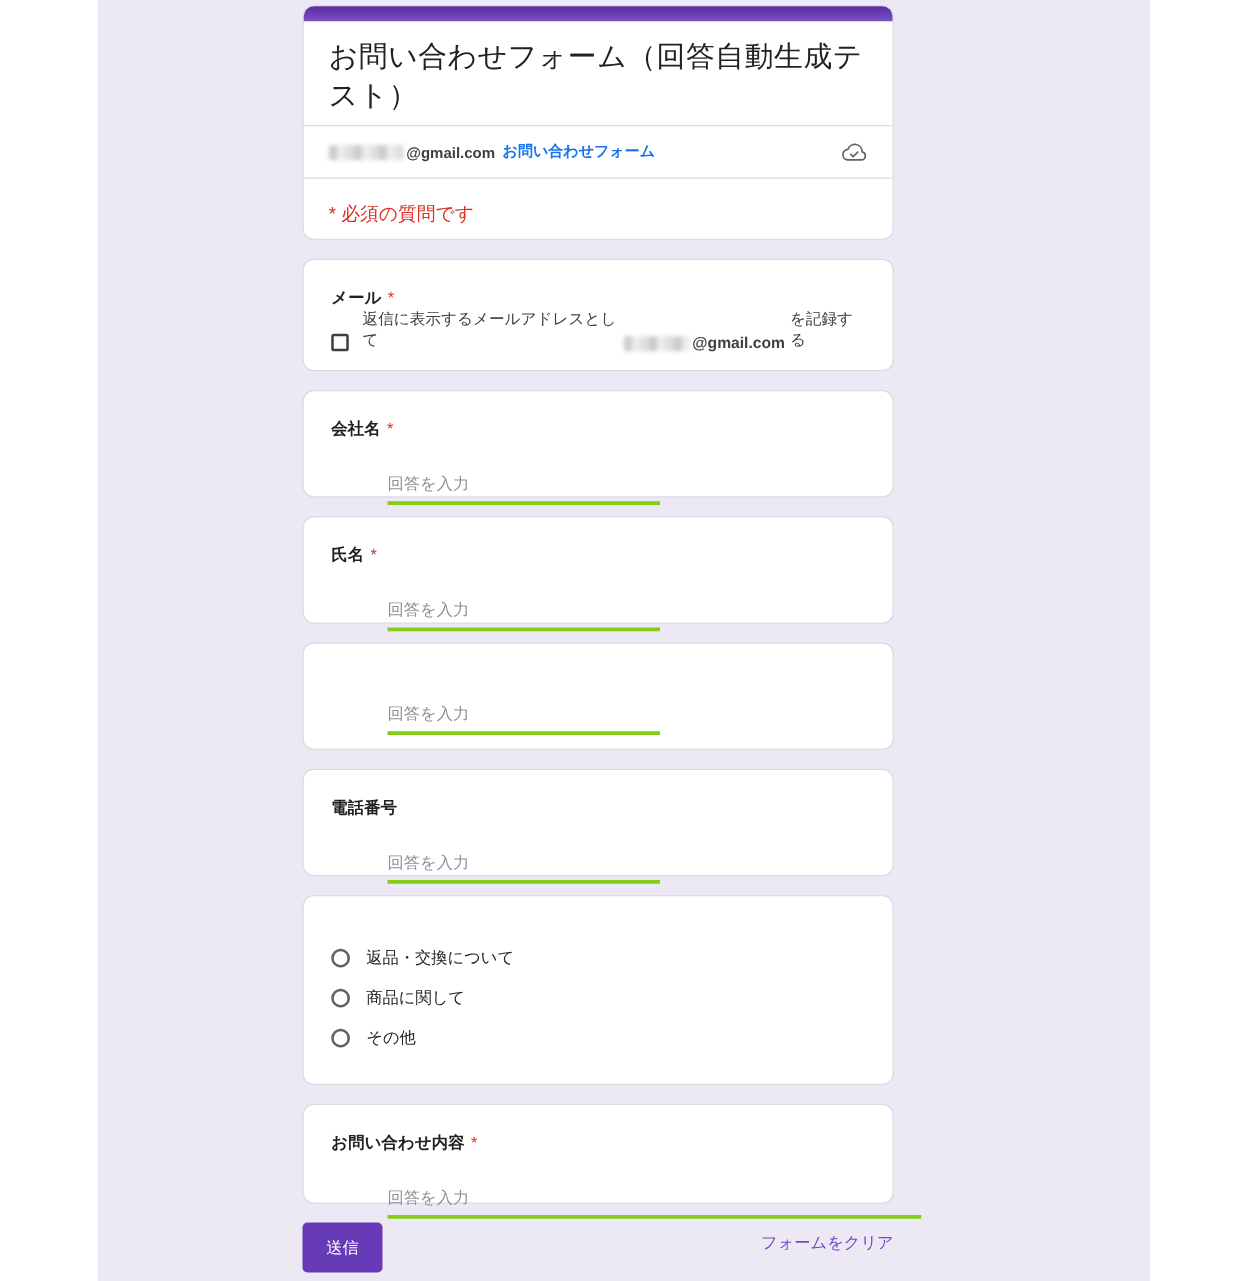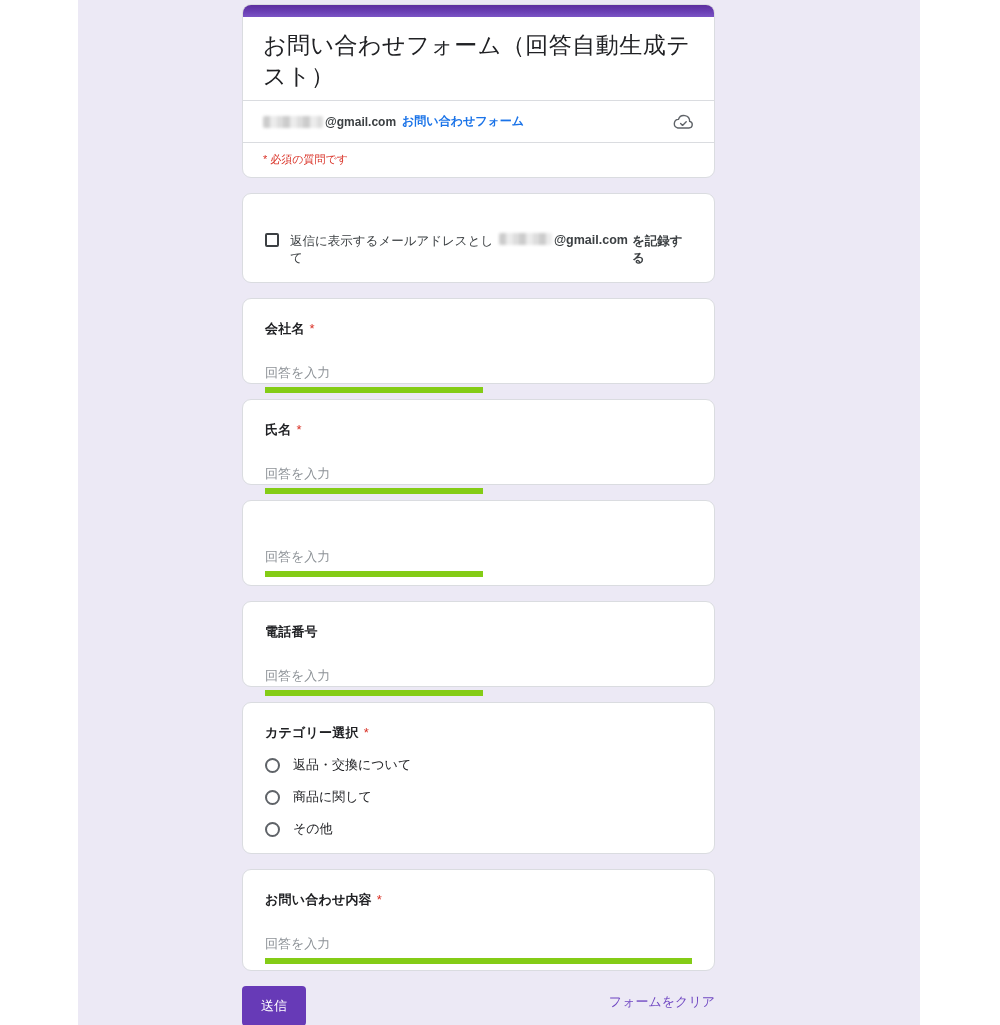--- a/index.html
+++ b/index.html
@@ -14,59 +14,59 @@
   
   .accent-bar { height:12px; border-radius:8px 8px 0 0;
     background:linear-gradient(180deg,#5c2e9e 0%,#6a3fb4 55%,#7b54c5 100%); }
   .header-title { padding:13px 20px 8px 20px; font-size:23px; line-height:31px;
     color:#202124; letter-spacing:.5px; }
   .header-account { border-top:1px solid #dadce0; padding:0 20px; height:42px;
     display:flex; align-items:center; font-size:12px; color:#3c4043; }
   .header-account b { color:#3c4043; font-weight:bold; }
   .switch-link { color:#1a73e8; font-weight:bold; margin-left:6px; text-decoration:none; cursor:pointer; }
   .cloud { margin-left:auto; width:22px; height:22px; display:flex; align-items:center; cursor:pointer; }
-  .header-required { border-top:1px solid #dadce0; padding:9px 20px 10px 20px;
-    font-size:11px; color:#d93025; }
+  .header-required { border-top:1px solid #dadce0; padding:19px 20px 10px 20px;
+    font-size:15px; color:#d93025; }
 
   
   .q-label { font-size:13px; font-weight:bold; color:#202124; letter-spacing:.2px; }
   .req { color:#d93025; margin-left:5px; font-weight:normal; }
   .q-card { padding:21px 22px; }
   .q-text { height:86px; }
   .answer { display:block; margin-top:25px; width:218px; border:none;
-    border-bottom:6px solid #84cc16; background:transparent; outline:none;
+    border-bottom:3px solid #84cc16; background:transparent; outline:none;
     font-size:13px; color:#ef4444; padding:2px 0 7px 0;
-    font-family:"Liberation Sans", sans-serif; }
+    font-family:"Liberation Sans", sans-serif;margin-left:45px; }
   .answer::placeholder { color:#8d9297; }
   .answer.long { width:100%; }
 
   
   .q-mail { height:90px; }
-  .check-row { display:flex; align-items:flex-start; margin-top:18px; font-size:12.5px;
+  .check-row { display:flex; align-items:flex-end; font-size:12.5px;
     color:#3c4043; cursor:pointer; }
   .checkbox { width:14px; height:14px; border:2px solid #3c4043; border-radius:2px;
     margin-right:11px; flex:0 0 auto; }
   .check-row b { color:#3c4043; }
 
   .blur-block { display:inline-block; height:12px; border-radius:2px; vertical-align:middle;
     background:repeating-linear-gradient(90deg,#cccccc 0 7px,#ececec 7px 14px,#dddddd 14px 20px);
     filter:blur(1.5px); }
   .blur-head { width:60px; margin-right:2px; }
   .blur-check { width:56px; margin:0 2px 0 4px; }
 
   
   .q-radio { height:152px; }
   .radio-row { display:flex; align-items:center; margin-top:14px; cursor:pointer; }
   .radio-row:first-of-type { margin-top:19px; }
   .radio { width:15px; height:15px; border:2px solid #5f6368; border-radius:50%;
     margin-right:13px; flex:0 0 auto; }
   .radio-label { font-size:13px; color:#202124; }
 
   
-  .q-long { height:102px; }
+  .q-long { height:80px; }
 
   
   .footer { display:flex; justify-content:space-between; align-items:flex-start; margin-top:12px; }
   .submit-btn { background:#673ab7; color:#ffffff; border:none; border-radius:4px;
     font-size:13px; padding:11px 19px; cursor:pointer; font-family:"Liberation Sans", sans-serif; }
   .clear-link { color:#6f47c2; font-size:13px; padding-top:7px; text-decoration:none; cursor:pointer; }
 </style>
 </head>
 <body>
 
@@ -85,26 +85,27 @@
         <svg width="22" height="22" viewBox="0 0 24 24" fill="none">
           <path d="M6.3 18.5h12.2a3.6 3.6 0 0 0 .76-7.12A6.3 6.3 0 0 0 7 9.2a4.7 4.7 0 0 0-.7 9.3z" stroke="#5f6368" stroke-width="1.5" stroke-linejoin="round"></path>
           <path d="M9.4 13.6l2.1 2.1 4-4" stroke="#5f6368" stroke-width="1.5" stroke-linecap="round" stroke-linejoin="round"></path>
         </svg>
       </span>
     </div>
     <div class="header-required">* 必須の質問です</div>
   </div>
 
   <div class="card q-card q-mail">
+    <div class="q-label"><span>メール</span><span class="req">*</span></div>
     <div class="check-row">
       <span class="checkbox"></span>
       <span>返信に表示するメールアドレスとして</span>
       <span class="blur-block blur-check"></span>
       <b>@gmail.com</b>
-      <span style="margin-left:4px;font-weight:bold;">を記録する</span>
+      <span style="margin-left:4px;">を記録する</span>
     </div>
   </div>
 
   <div class="card q-card q-text">
     <div class="q-label"><span>会社名</span><span class="req">*</span></div>
     <input class="answer" type="text" placeholder="回答を入力" style="">
   </div>
 
   <div class="card q-card q-text">
     <div class="q-label"><span>氏名</span><span class="req">*</span></div>
@@ -114,21 +115,20 @@
   <div class="card q-card q-text">
     <input class="answer" type="text" placeholder="回答を入力" style="">
   </div>
 
   <div class="card q-card q-text">
     <div class="q-label"><span>電話番号</span></div>
     <input class="answer" type="text" placeholder="回答を入力" style="">
   </div>
 
   <div class="card q-card q-radio">
-    <div class="q-label"><span>カテゴリー選択</span><span class="req">*</span></div>
     <div class="radio-row">
       <span class="radio"></span>
       <span class="radio-label">返品・交換について</span>
     </div>
     <div class="radio-row">
       <span class="radio"></span>
       <span class="radio-label">商品に関して</span>
     </div>
     <div class="radio-row">
       <span class="radio"></span>

